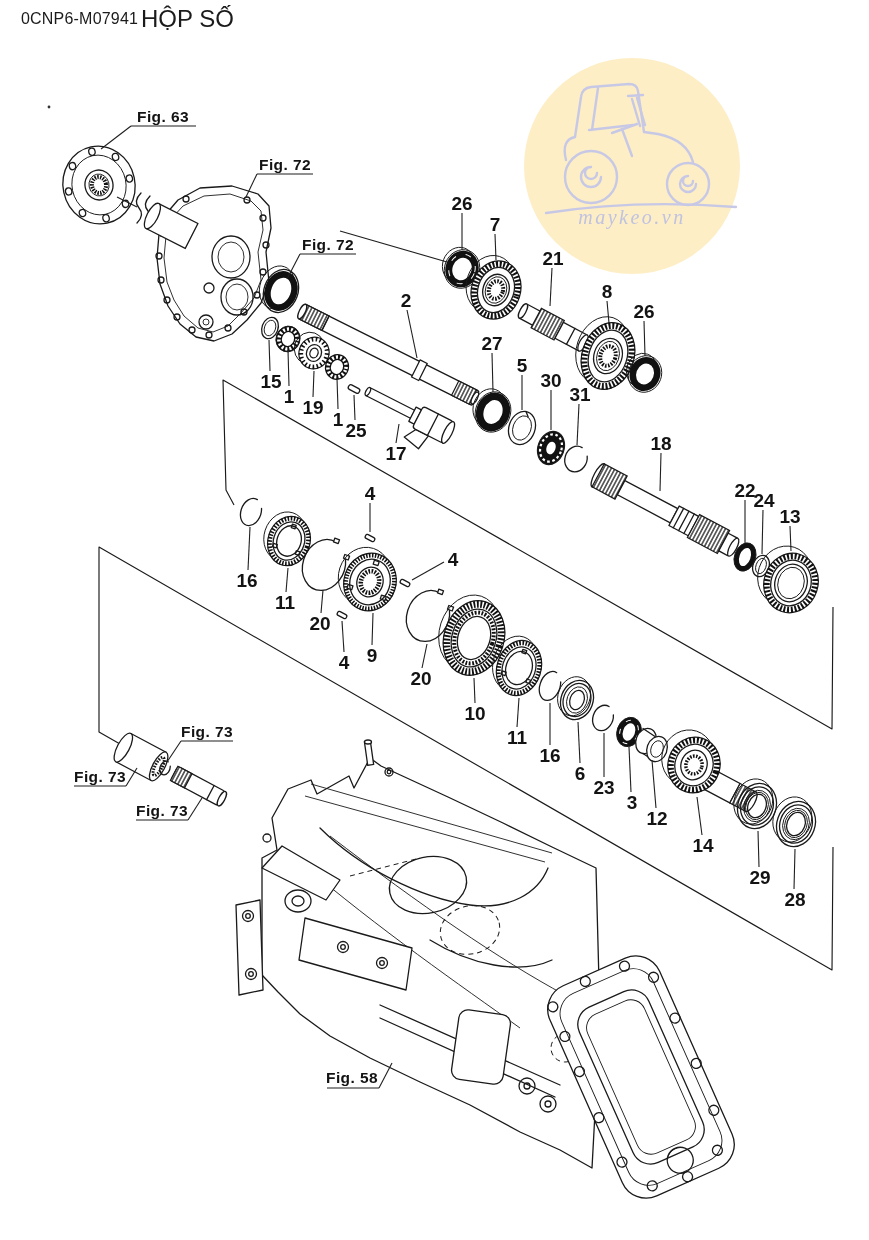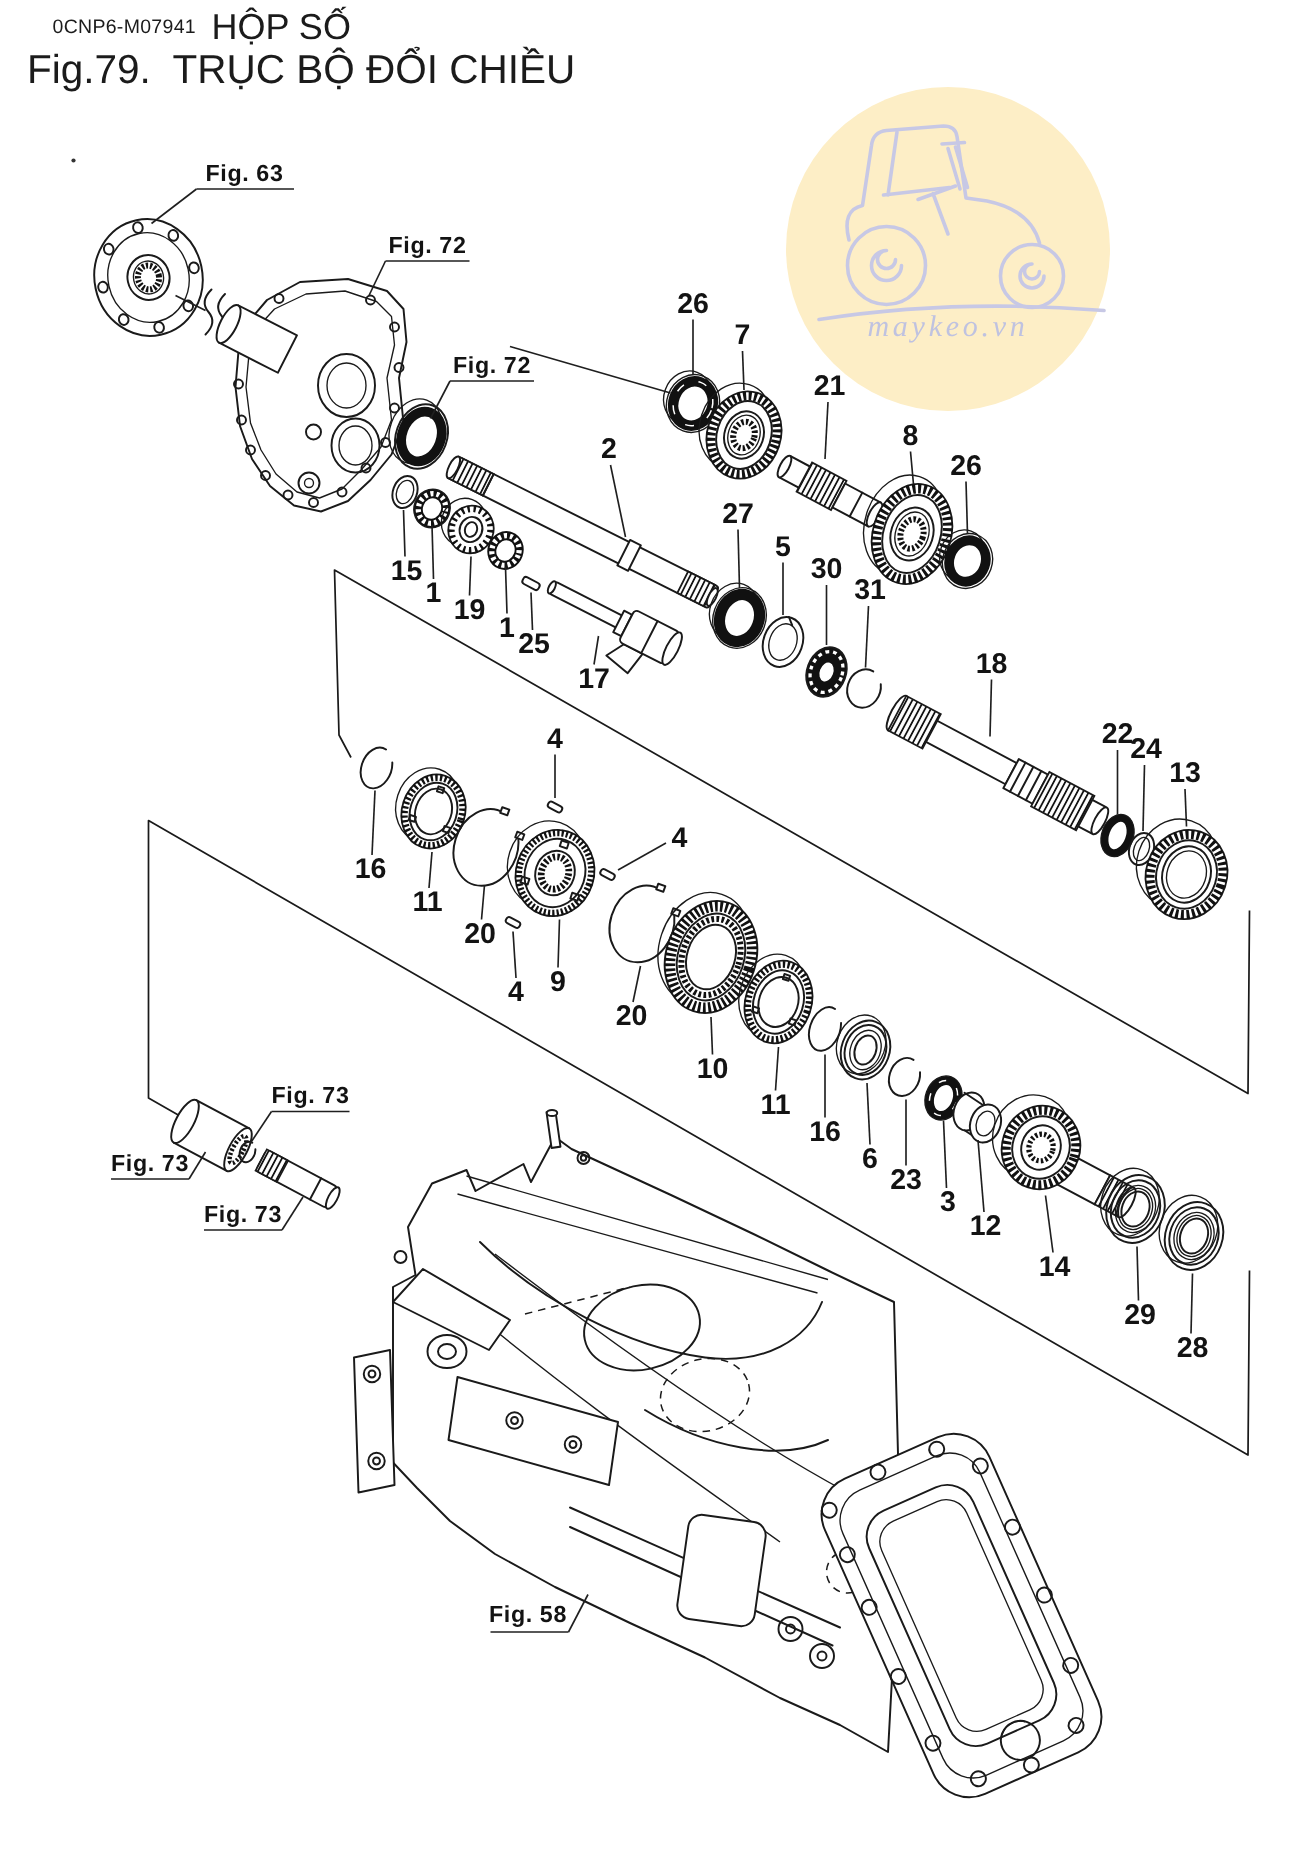--- a/index.html
+++ b/index.html
@@ -1,40 +1,39 @@
 <!DOCTYPE html>
 <html><head>
 <meta charset="utf-8">
 <style>
   html,body{margin:0;padding:0;background:#e8e8e8}
   #stage{position:relative;width:869px;height:1240px;background:#fff;margin:0 auto;
          font-family:"Liberation Sans",sans-serif;overflow:hidden}
   .hdr{position:absolute;color:#1b1b1b;white-space:pre}
-  #doc-code{left:35px;top:10px;font-size:13px;letter-spacing:.2px}
+  #doc-code{left:21px;top:10px;font-size:16px;letter-spacing:.2px}
   #section-title{left:141px;top:5px;font-size:24px}
   #page-title{left:18px;top:31px;font-size:27px}
   svg{position:absolute;left:0;top:0}
   .s  {stroke:#1a1a1a;stroke-width:1.3;fill:none;stroke-linejoin:round;stroke-linecap:round}
   .st {stroke:#1a1a1a;stroke-width:.9;fill:none;stroke-linejoin:round}
   .sw {stroke:#1a1a1a;stroke-width:1.3;fill:#fff;stroke-linejoin:round}
   .dsh{stroke:#1a1a1a;stroke-width:1;fill:none;stroke-dasharray:5 4}
   .bnd{stroke:#1a1a1a;stroke-width:1.15;fill:none;stroke-linejoin:round}
   .ldr{stroke:#1f1f1f;stroke-width:1.1}
   .co {font:700 19px "Liberation Sans",sans-serif;fill:#131313}
   .fr {font:700 15.5px "Liberation Sans",sans-serif;fill:#131313;letter-spacing:.4px}
   .wm {stroke:#c7c8e5;stroke-width:2.4;fill:none;stroke-linecap:round;stroke-linejoin:round}
   .wm-text{font:italic 20px "Liberation Serif",serif;fill:#bfc2e0;letter-spacing:2.5px}
 </style>
 </head>
 <body>
 
 <div id="stage">
   <div class="hdr" id="doc-code">0CNP6-M07941</div>
   <div class="hdr" id="section-title">HỘP SỐ</div>
-  <div class="hdr" id="page-title">Fig.79.  TRỤC BỘ ĐỔI CHIỀU</div>
 
   <svg id="dg" width="869" height="1240" viewBox="0 0 869 1240">
     <defs>
       <pattern id="hatch" width="3.4" height="5" patternUnits="userSpaceOnUse">
         <rect width="3.4" height="5" fill="#fff"></rect>
         <line x1="1.7" y1="0" x2="1.7" y2="5" stroke="#111" stroke-width="1.2"></line>
       </pattern>
     </defs>
 
     <g>

